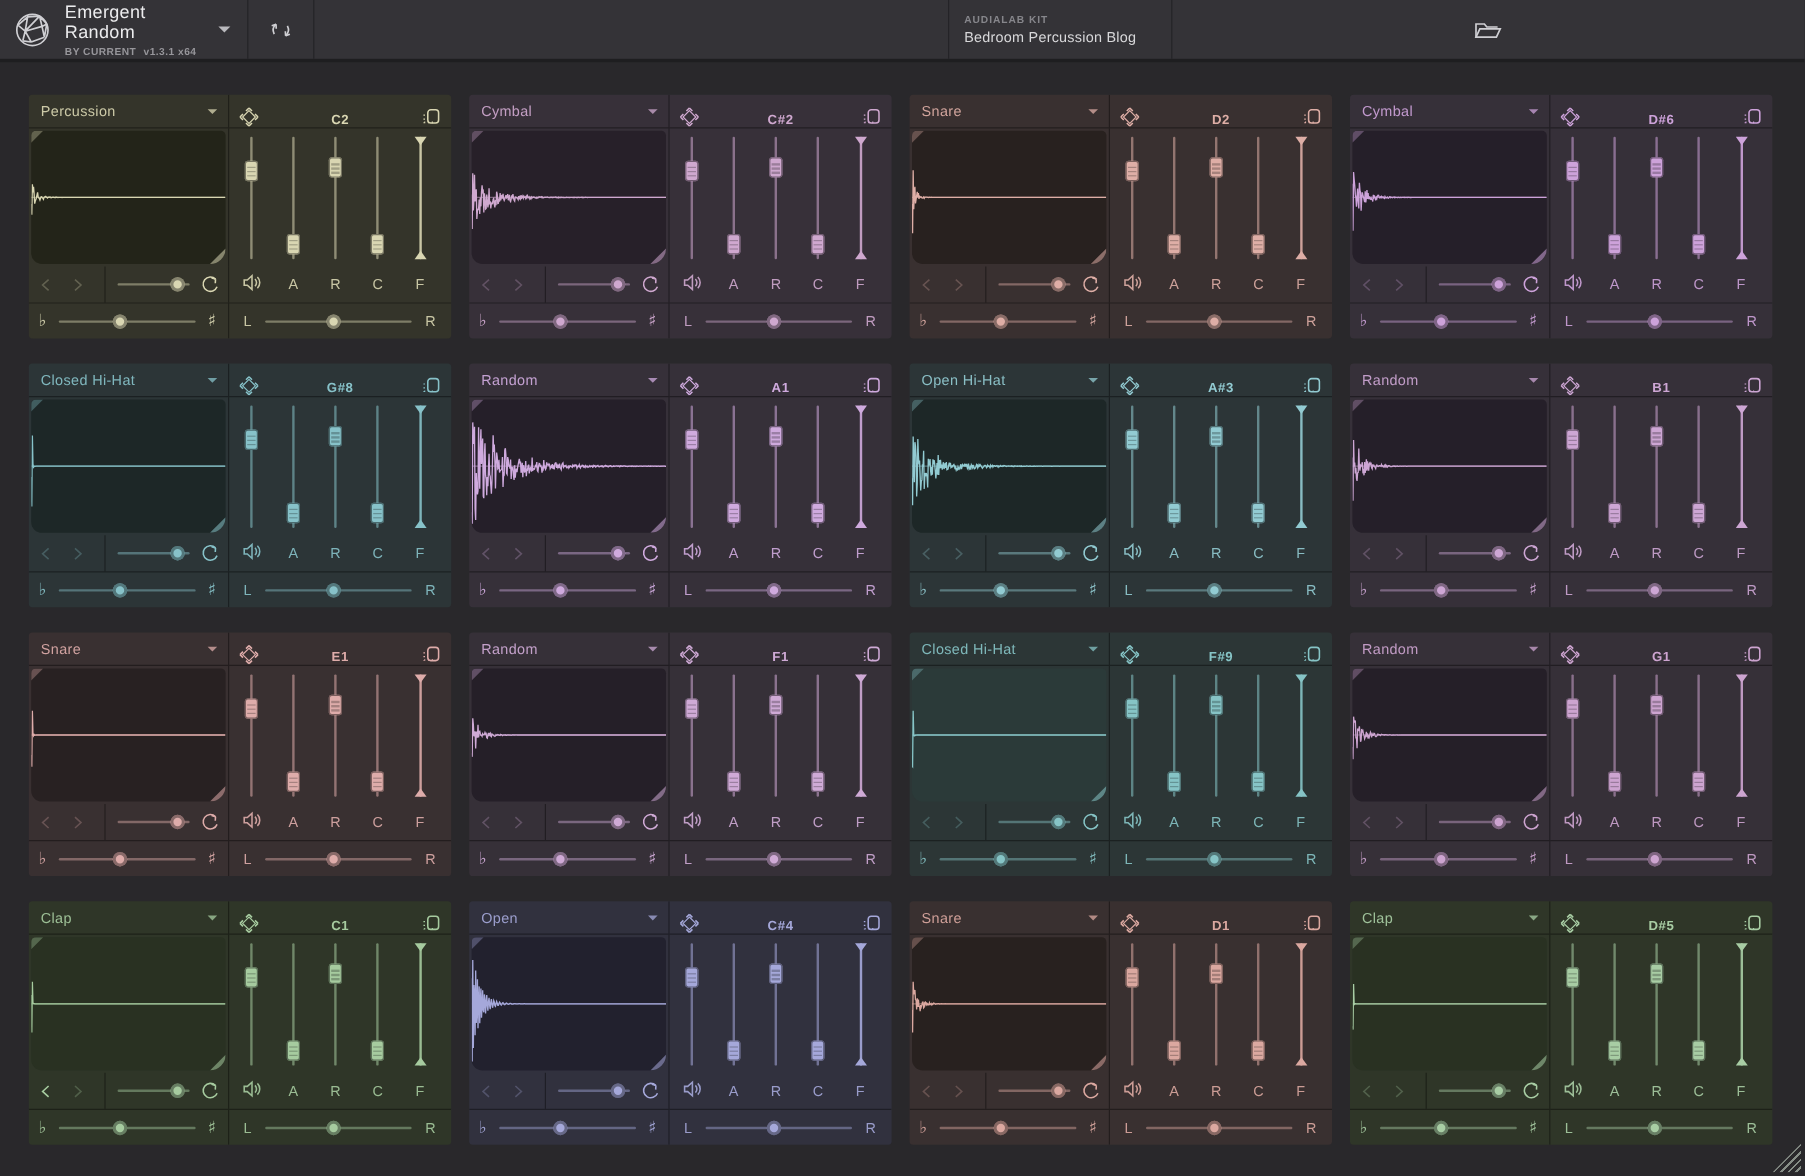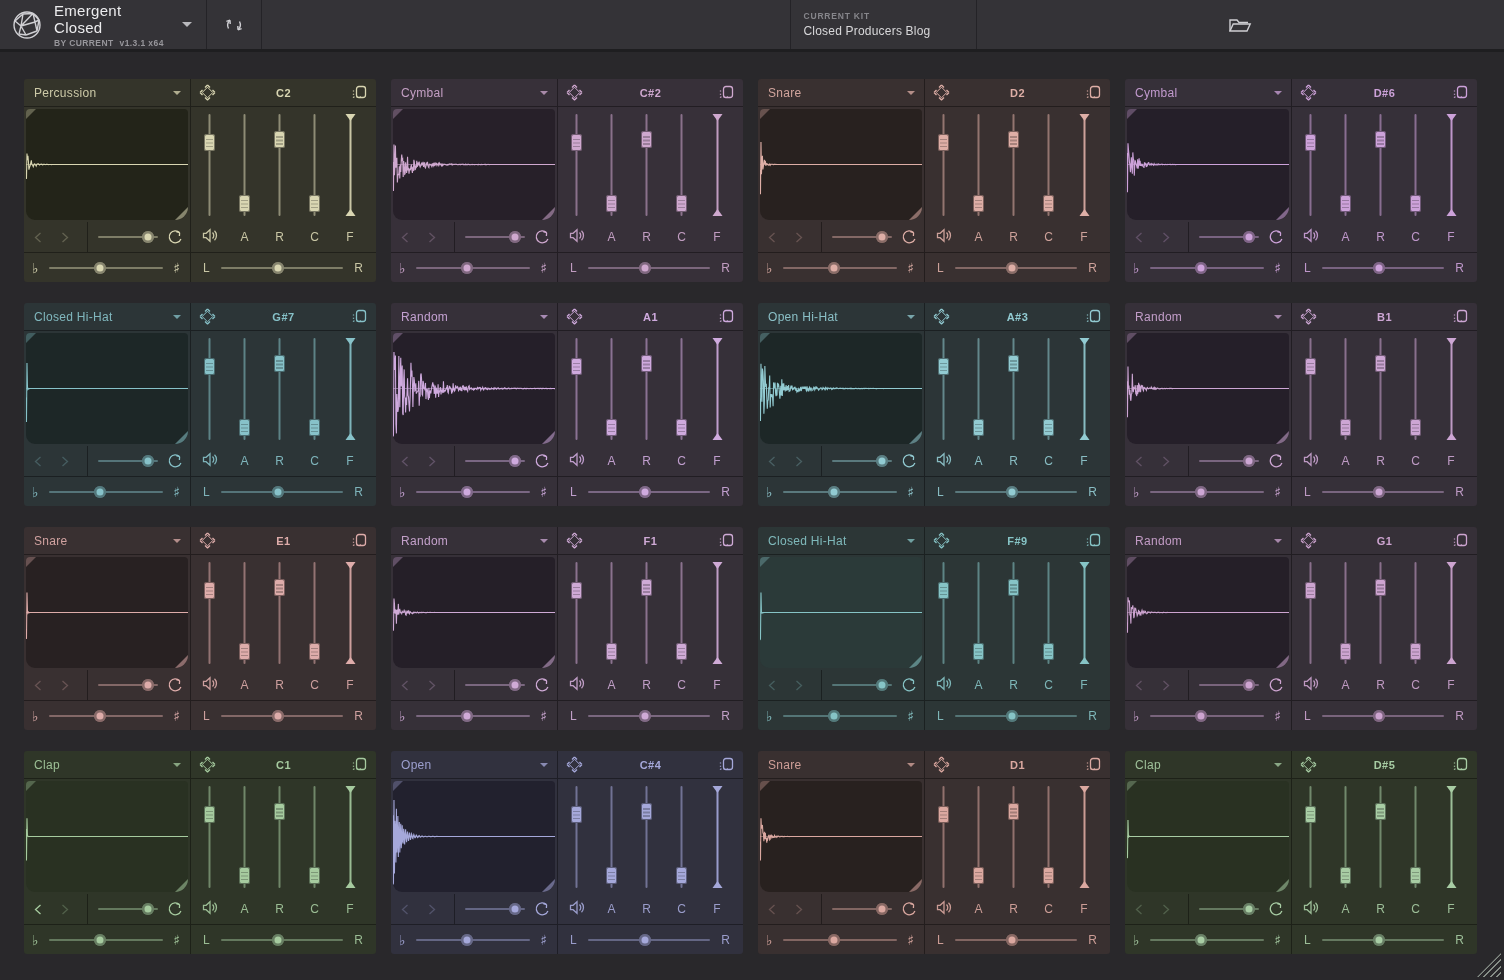--- a/index.html
+++ b/index.html
@@ -42,21 +42,21 @@
   }
   .pad .cell { position:relative; }
   .divR { border-right:1px solid rgba(0,0,0,.38); }
   .divB { border-bottom:1px solid rgba(0,0,0,.38); }
   .divT { border-top:1px solid rgba(0,0,0,.38); }
   
   .pad-head-left { display:flex; align-items:center; justify-content:space-between; padding:0 9px 0 10px; cursor:pointer; }
   .pad-name { font-size:12px; letter-spacing:.3px; opacity:.92; }
   .pad-caret { width:0;height:0;border-left:4px solid transparent;border-right:4px solid transparent;
     border-top:4px solid var(--accent); opacity:.75; }
-  .pad-head-right { display:flex; align-items:center; padding:0 8px; }
+  .pad-head-right { display:flex; align-items:flex-end; padding:0 8px; }
   .pad-note { flex:1; text-align:center; font-size:11px; font-weight:bold; letter-spacing:.5px; }
   
   .wave-cell { padding:2px 2px 2px 2px; }
   .wave {
     position:relative; width:100%; height:100%; background:var(--wavebg);
     border-radius:4px 4px 13px 9px; overflow:hidden;
   }
   .wave .fold-tl { position:absolute; top:0; left:0; width:0;height:0;
     border-top:10px solid var(--accent); border-right:10px solid transparent; opacity:.35; }
   .wave .fold-br { position:absolute; bottom:0; right:0; width:0;height:0;
@@ -106,40 +106,40 @@
 
 <div class="titlebar">
   <div class="tb-section tb-brand">
     <span class="icon-btn">
       <svg width="36" height="36" viewBox="0 0 36 36">
         <circle cx="18" cy="18" r="13"></circle>
         <path d="M6 14 L14 7 L24 6.5 L30 13 M6 14 L12 19 L10 27 M6 14 L14 7 M14 7 L12 19 M24 6.5 L12 19 M24 6.5 L26 15 M30 13 L26 15 M26 15 L12 19 M26 15 L28 24 M12 19 L17 28 M10 27 L17 28 M28 24 L17 28 M30 13 L28 24"></path>
       </svg>
     </span>
     <span class="brand-text">
-      <span class="app-title">Emergent Closed</span>
+      <span class="app-title">Emergent Random</span>
       <span class="app-sub">
         <span>BY CURRENT</span>
         <span>v1.3.1 x64</span>
       </span>
     </span>
     <span class="caret" style="margin-left:auto; margin-right:14px;"></span>
   </div>
   <div class="tb-section tb-refresh icon-btn">
     <svg width="26" height="26" viewBox="0 0 26 26">
       <path d="M7.5 16.5 A 7 7 0 0 1 9 8.2"></path>
       <path d="M18.5 9.5 A 7 7 0 0 1 17 17.8"></path>
       <path d="M9 8.2 L9.2 12 M9 8.2 L5.4 9.4"></path>
       <path d="M17 17.8 L16.8 14 M17 17.8 L20.6 16.6"></path>
     </svg>
   </div>
   <div class="tb-spacer"></div>
   <div class="tb-section tb-kit">
-    <span class="kit-label">CURRENT KIT</span>
-    <span class="kit-name">Closed Producers Blog</span>
+    <span class="kit-label">AUDIALAB KIT</span>
+    <span class="kit-name">Bedroom Percussion Blog</span>
   </div>
   <div class="tb-section tb-folder icon-btn">
     <svg width="28" height="24" viewBox="0 0 28 22">
       <path d="M4 17 V6 h7 l2 2.5 h9"></path>
       <path d="M4 17 l3.2-7 h17 l-3.2 7 z"></path>
     </svg>
   </div>
 </div>
 
 <div class="pad-grid">
@@ -601,21 +601,21 @@
       <span class="pad-name">Closed Hi-Hat</span>
       <span class="pad-caret"></span>
     </div>
     <div class="cell divB pad-head-right">
       <span class="icon-btn">
         <svg class="ic" width="17" height="17" viewBox="0 0 17 17">
           <path d="M8.5 1 L11 3.5 M8.5 1 L6 3.5 M8.5 16 L11 13.5 M8.5 16 L6 13.5 M1 8.5 L3.5 6 M1 8.5 L3.5 11 M16 8.5 L13.5 6 M16 8.5 L13.5 11"></path>
           <path d="M8.5 3.2 L13.8 8.5 L8.5 13.8 L3.2 8.5 Z" stroke-width="1"></path>
         </svg>
       </span>
-      <span class="pad-note">G#7</span>
+      <span class="pad-note">G#8</span>
       <span class="icon-btn">
         <svg class="ic" width="17" height="17" viewBox="0 0 17 17">
           <rect x="5.5" y="2.5" width="9" height="11" rx="2.5"></rect>
           <path d="M2.5 6.5 v6.5 h9" stroke-dasharray="1 2.2"></path>
         </svg>
       </span>
     </div>
 
     <div class="cell divR wave-cell">
       <div class="wave">

